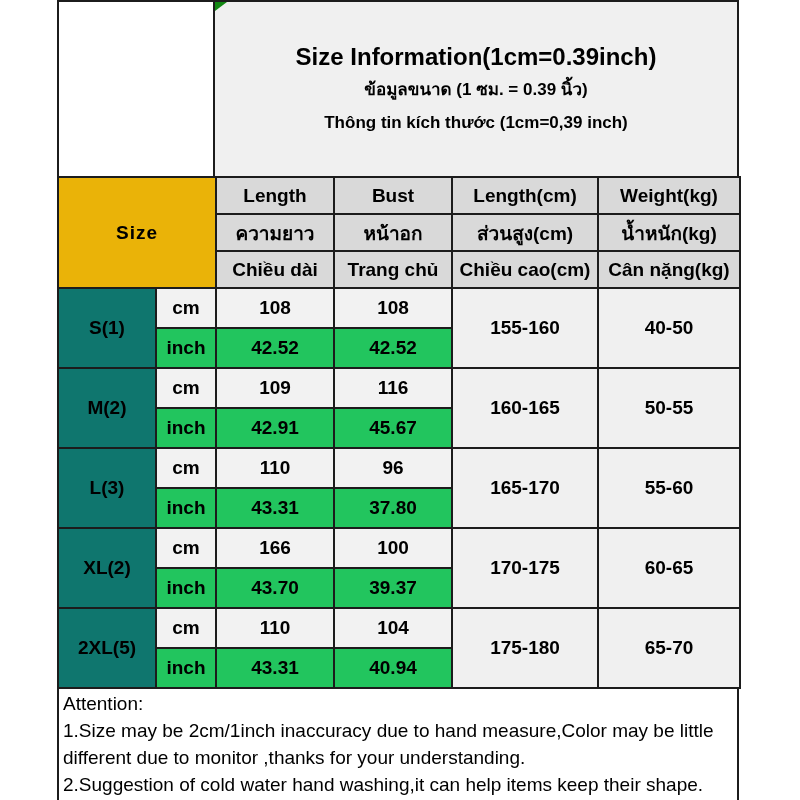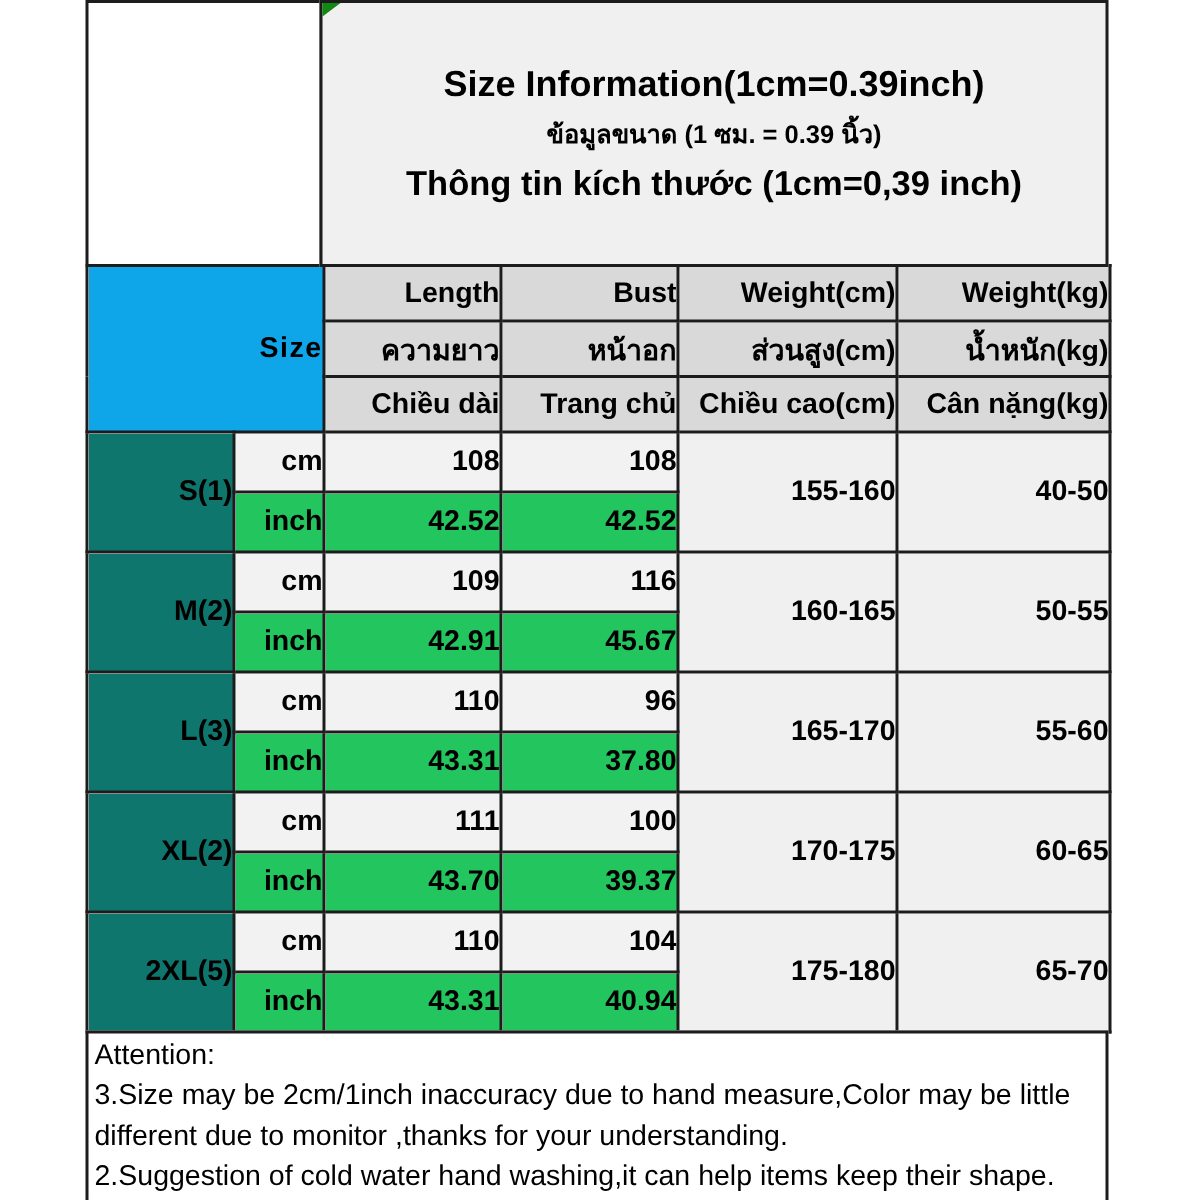--- a/index.html
+++ b/index.html
@@ -50,44 +50,44 @@
     position: absolute;
     left: 0;
     top: 0;
     width: 0;
     height: 0;
     border-top: 9px solid #128712;
     border-right: 12px solid transparent;
   }
   .title-en { font-size: 24px; font-weight: bold; line-height: 33px; }
   .title-th { font-size: 17px; font-weight: bold; line-height: 33px; }
-  .title-vi { font-size: 23px; font-weight: bold; line-height: 33px; }
+  .title-vi { font-size: 17px; font-weight: bold; line-height: 33px; }
 
   table.size-table {
     border-collapse: collapse;
     table-layout: fixed;
     width: 682px;
     margin-top: -2px;
   }
   table.size-table td {
     box-sizing: border-box;
     border: 2px solid #1c1c1c;
-    text-align: right;
+    text-align: center;
     vertical-align: middle;
     padding: 0;
     font-weight: bold;
     font-size: 19px;
     overflow: hidden;
     white-space: nowrap;
   }
   tr.hdr-row { height: 37px; }
   tr.body-row { height: 40px; }
   td.hdr-cell { background: #d9d9d9; }
   td.corner-cell {
-    background: #0ea5e9;
+    background: #eab308;
     font-size: 36px;
     letter-spacing: 1px;
   }
   td.size-label-cell { background: #0f766e; font-size: 20px; }
   td.cm-cell { background: #f2f2f2; }
   td.inch-cell { background: #22c55e; }
   td.merged-cell { background: #f0f0f0; }
 
   .attention-box {
     box-sizing: border-box;
@@ -126,21 +126,21 @@
           <col style="width:118px">
         <col style="width:118px">
           <col style="width:146px">
           <col style="width:142px">
       </colgroup>
       <tbody>
         <tr class="hdr-row">
           <td colspan="2" rowspan="3" class="corner-cell">Size</td>
           <td class="hdr-cell">Length</td>
           <td class="hdr-cell">Bust</td>
-          <td class="hdr-cell">Weight(cm)</td>
+          <td class="hdr-cell">Length(cm)</td>
           <td class="hdr-cell">Weight(kg)</td>
         </tr>
         <tr class="hdr-row">
           <td class="hdr-cell">ความยาว</td>
           <td class="hdr-cell">หน้าอก</td>
           <td class="hdr-cell">ส่วนสูง(cm)</td>
           <td class="hdr-cell">น้ำหนัก(kg)</td>
         </tr>
         <tr class="hdr-row">
           <td class="hdr-cell">Chiều dài</td>
@@ -187,21 +187,21 @@
         </tr>
         <tr class="body-row">
           <td class="inch-cell">inch</td>
           <td class="inch-cell">43.31</td>
           <td class="inch-cell">37.80</td>
         </tr>
 
         <tr class="body-row">
           <td rowspan="2" class="size-label-cell">XL(2)</td>
           <td class="cm-cell">cm</td>
-          <td class="cm-cell">111</td>
+          <td class="cm-cell">166</td>
           <td class="cm-cell">100</td>
           <td rowspan="2" class="merged-cell">170-175</td>
           <td rowspan="2" class="merged-cell">60-65</td>
         </tr>
         <tr class="body-row">
           <td class="inch-cell">inch</td>
           <td class="inch-cell">43.70</td>
           <td class="inch-cell">39.37</td>
         </tr>
 
@@ -216,18 +216,18 @@
         <tr class="body-row">
           <td class="inch-cell">inch</td>
           <td class="inch-cell">43.31</td>
           <td class="inch-cell">40.94</td>
         </tr>
       </tbody>
     </table>
 
     <div class="attention-box">
       <div>Attention:</div>
-      <div>3.Size may be 2cm/1inch inaccuracy due to hand measure,Color may be little different due to monitor ,thanks for your understanding.</div>
+      <div>1.Size may be 2cm/1inch inaccuracy due to hand measure,Color may be little different due to monitor ,thanks for your understanding.</div>
       <div>2.Suggestion of cold water hand washing,it can help items keep their shape.</div>
     </div>
 
   </div>
 </div>
 
 </body></html>

